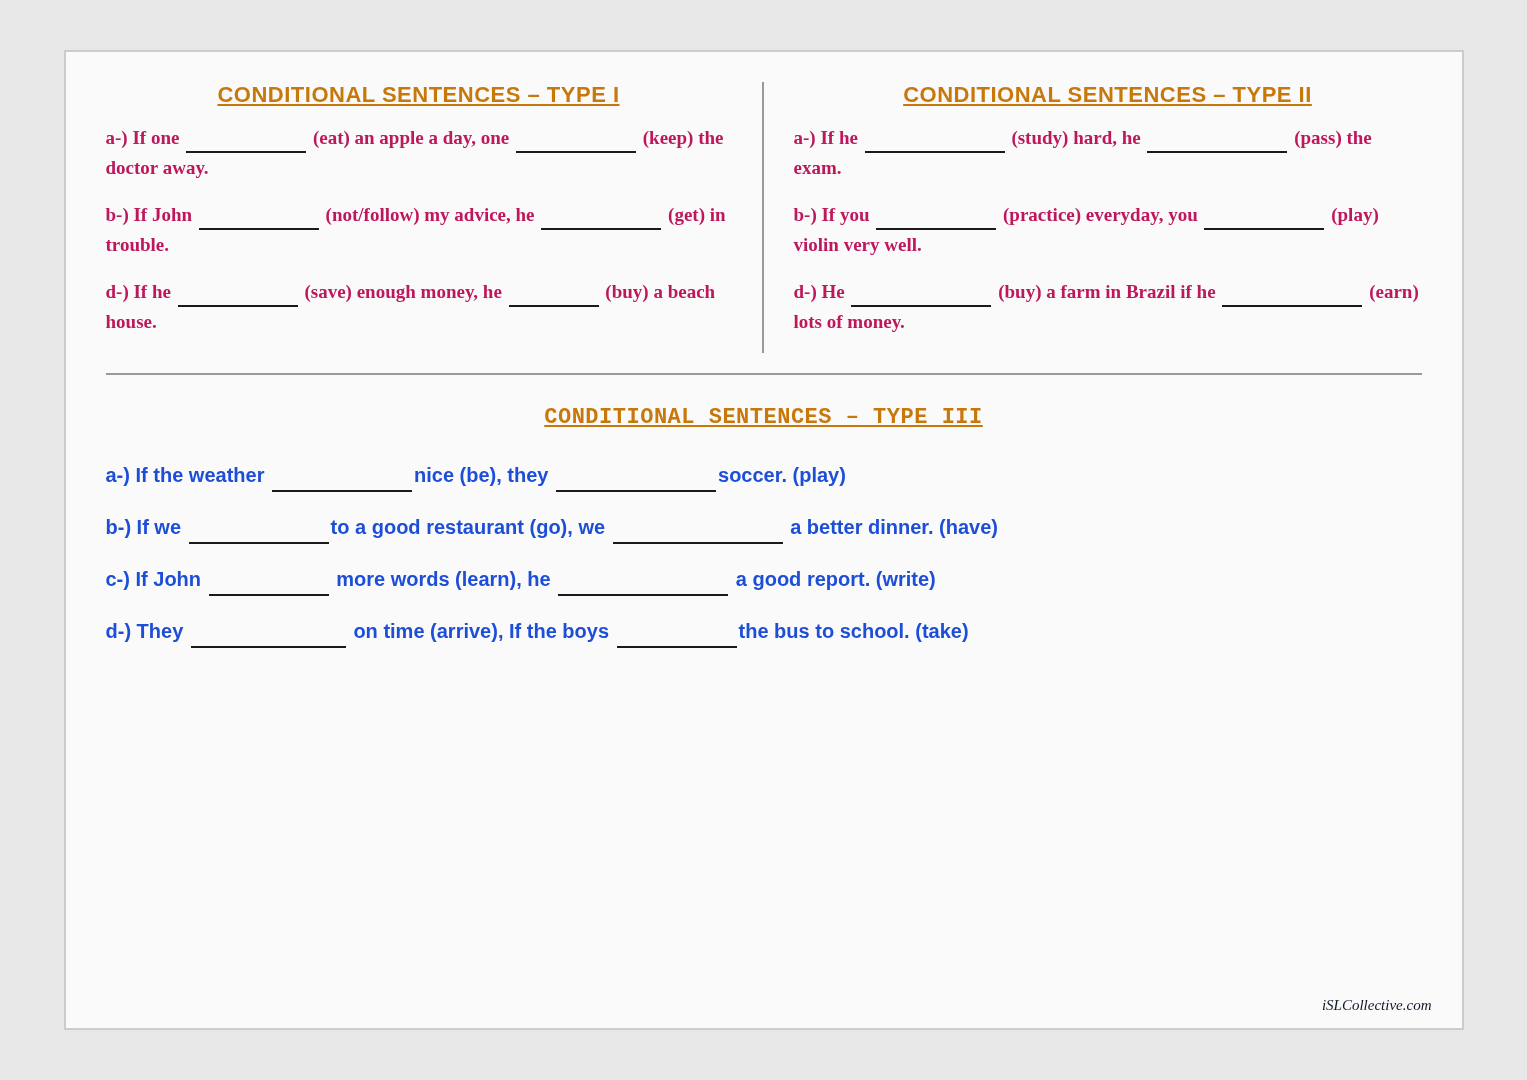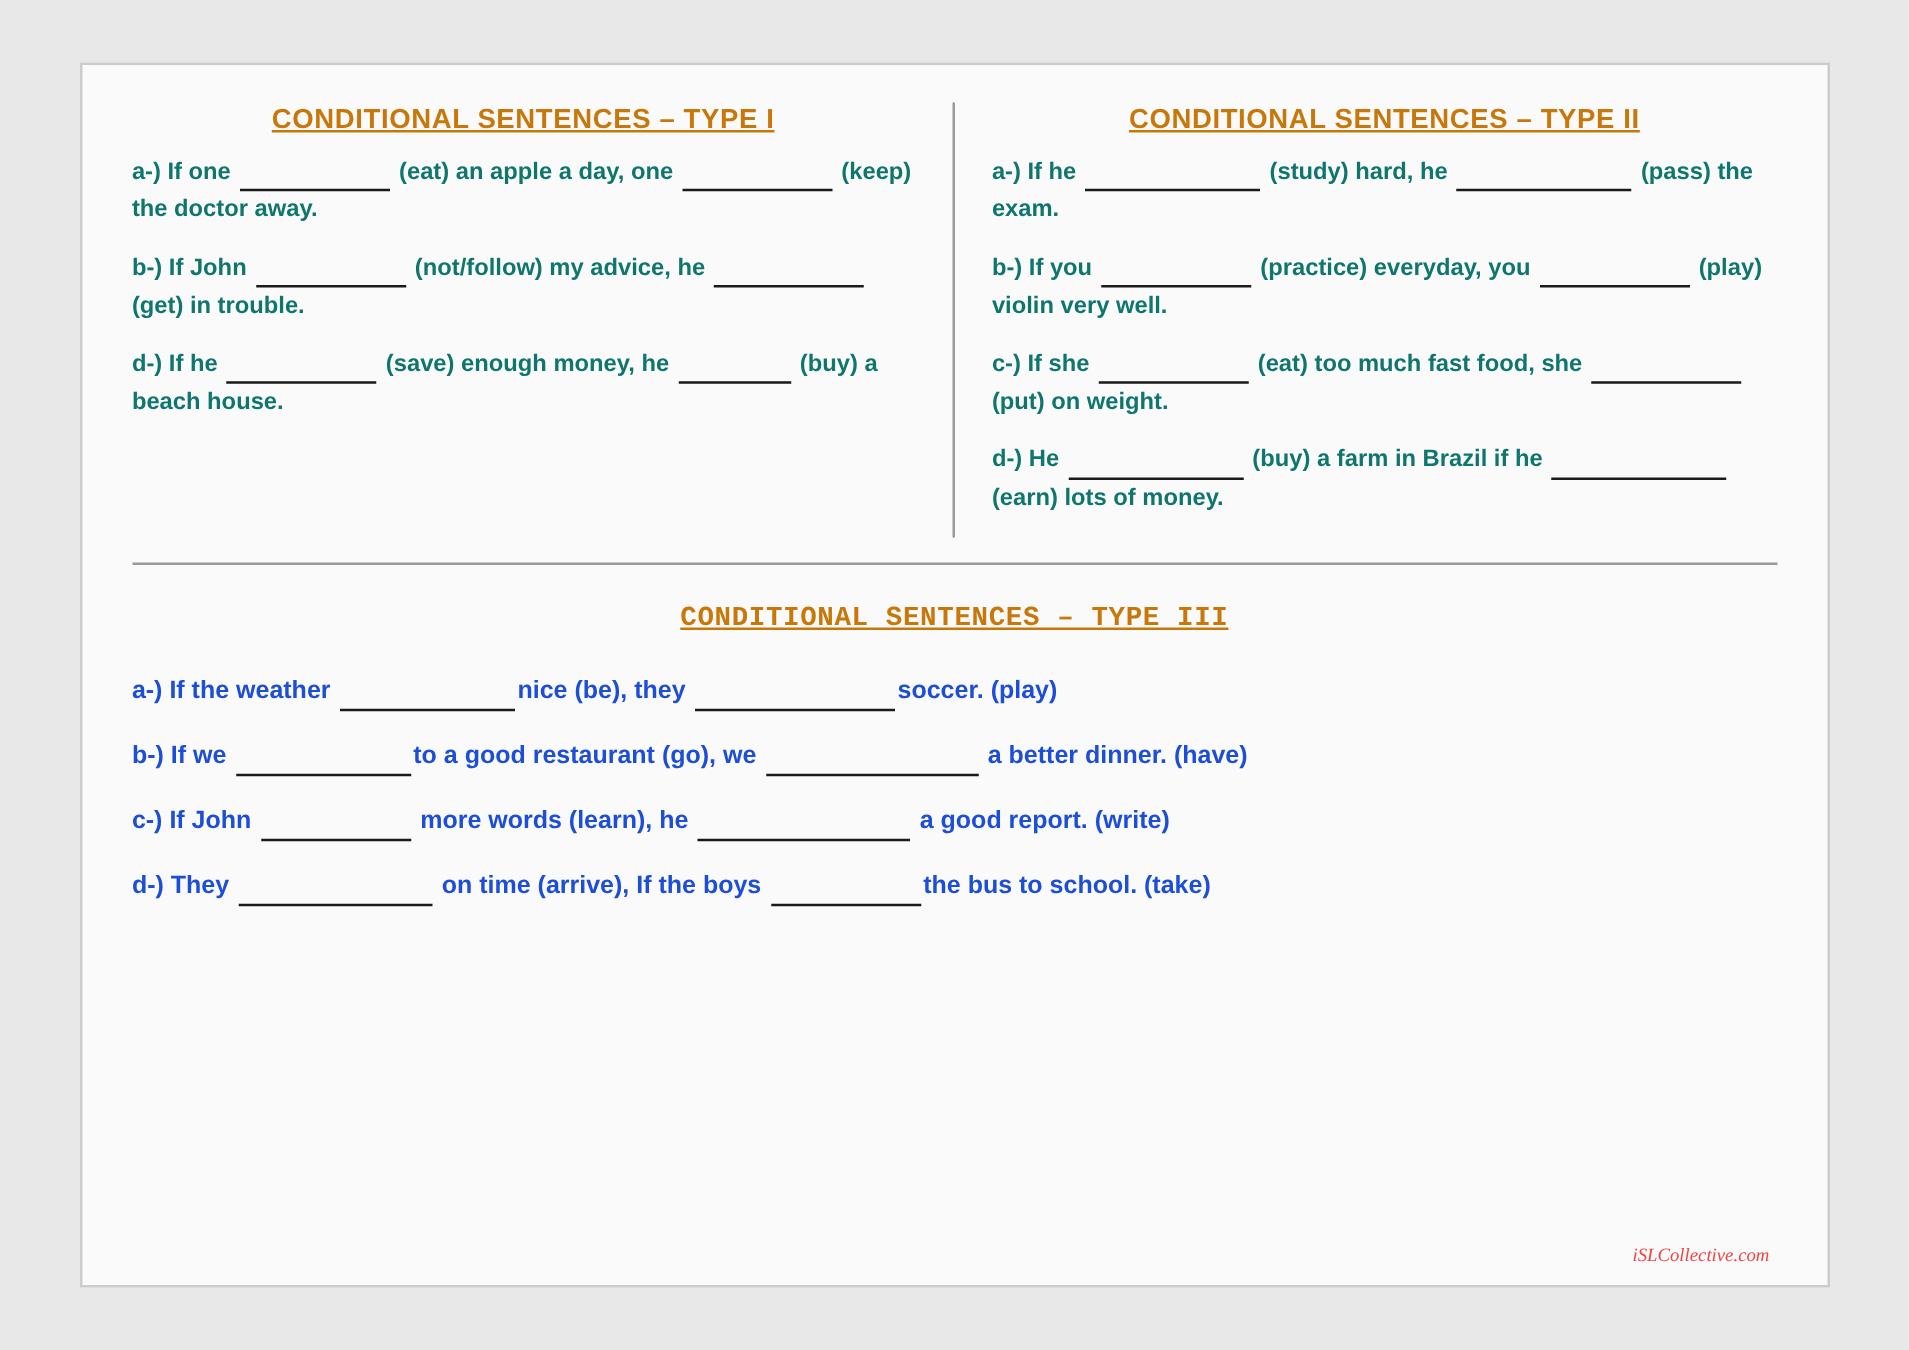--- a/index.html
+++ b/index.html
@@ -48,23 +48,24 @@
       font-size: 22px;
       text-decoration: underline;
       text-align: center;
       margin-bottom: 15px;
       letter-spacing: 0.5px;
     }
 
     .sentence {
       font-size: 19px;
       font-weight: bold;
-      color: #0f766e;
+      color: #be185d;
       line-height: 1.6;
       margin-bottom: 16px;
+      font-family: Liberation Serif, serif;
     }
 
     .blank {
       display: inline-block;
       border-bottom: 2.5px solid #1a1a1a;
       min-width: 110px;
       height: 4px;
       vertical-align: bottom;
       margin: 0 2px;
     }
@@ -95,23 +96,23 @@
       font-size: 20px;
       font-weight: bold;
       color: #1d4ed8;
       line-height: 1.7;
       margin-bottom: 18px;
     }
 
     .watermark {
       position: absolute;
       bottom: 14px;
-      right: 46px;
+      right: 30px;
       font-size: 15px;
-      color: #ef4444;
+      color: #0f172a;
       font-style: italic;
       font-family: Georgia, serif;
       text-align: right;
     }
   </style>
 </head>
 <body>
 
 <div class="worksheet">
 
@@ -143,24 +144,20 @@
       <div class="sentence">
         a-) If he <span class="blank blank-long"></span> (study) hard,
         he <span class="blank blank-long"></span> (pass) the exam.
       </div>
 
       <div class="sentence">
         b-) If you <span class="blank blank-medium"></span> (practice)
         everyday, you <span class="blank blank-medium"></span> (play) violin very well.
       </div>
 
-      <div class="sentence">
-        c-) If she <span class="blank blank-medium"></span> (eat) too much
-        fast food, she <span class="blank blank-medium"></span> (put) on weight.
-      </div>
 
       <div class="sentence">
         d-) He <span class="blank blank-long"></span> (buy) a farm in
         Brazil if he <span class="blank blank-long"></span> (earn) lots of money.
       </div>
     </div>
   </div>
 
   <div class="bottom-section">
     <div class="section-title">CONDITIONAL SENTENCES – TYPE III</div>

